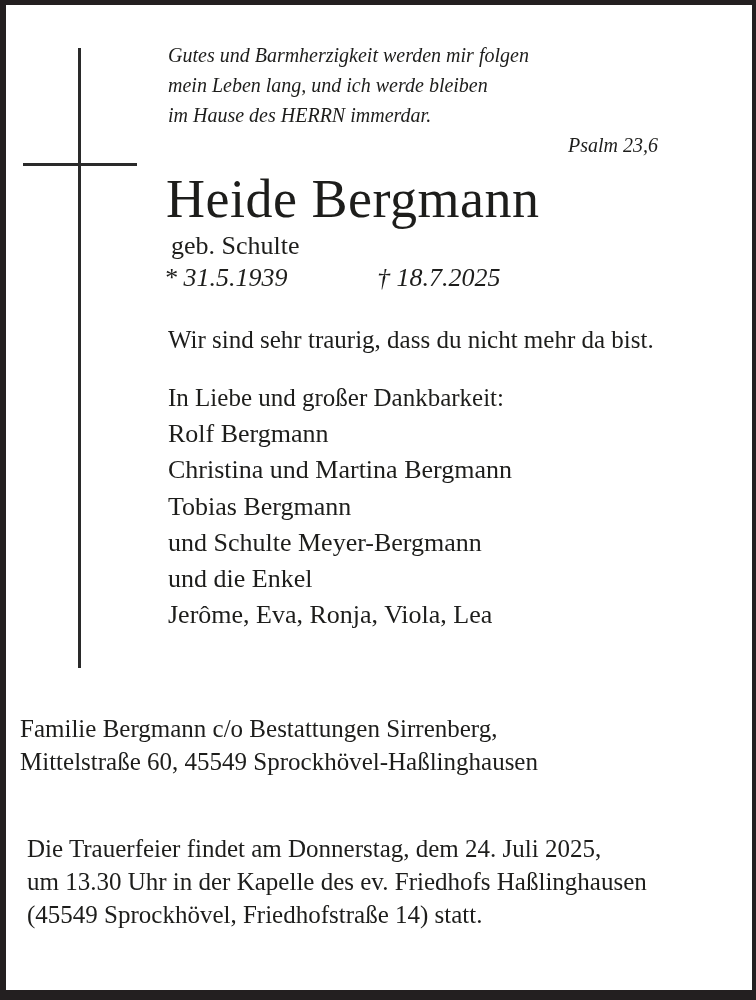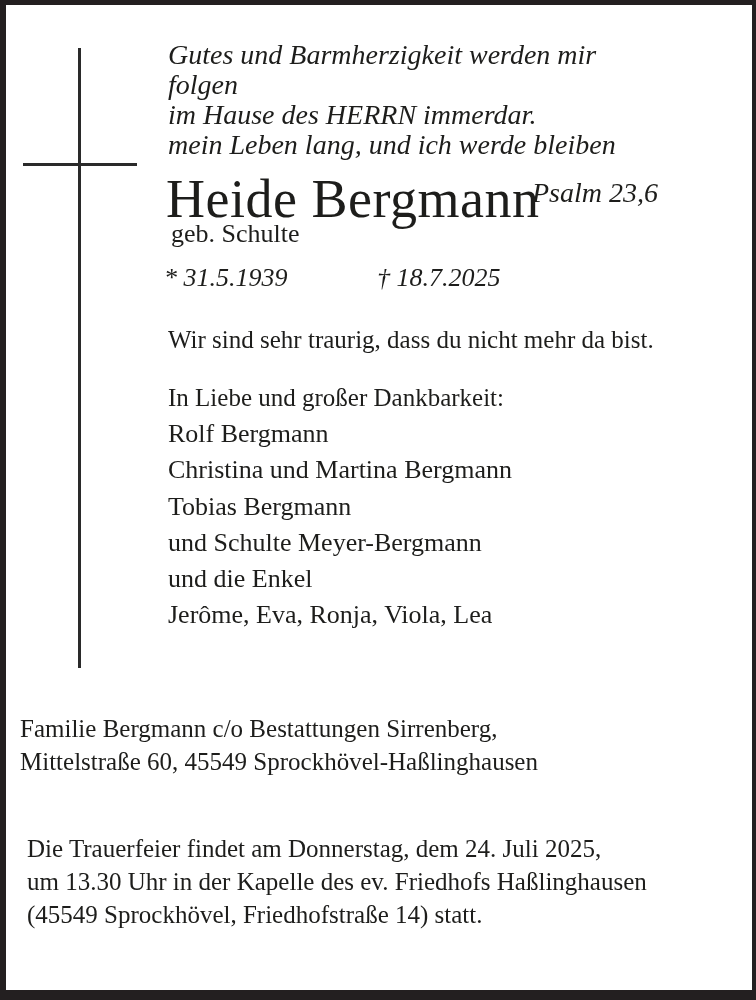--- a/index.html
+++ b/index.html
@@ -39,37 +39,37 @@
   .cross-h {
     position: absolute;
     left: 23px; top: 163px;
     width: 114px; height: 3px;
     background: #2a2a2a;
   }
 
   .quote {
     left: 168px; top: 40px; width: 490px;
     font-style: italic;
-    font-size: 28px;
+    font-size: 20px;
     line-height: 30px;
   }
   .quote .psalm {
     text-align: right;
-    margin-top: 18px;
+    margin-top: 0;
   }
 
   .deceased-name {
     left: 166px; top: 170px;
     font-size: 54px;
     line-height: 58px;
     letter-spacing: 0.5px;
     white-space: nowrap;
   }
   .birth-name {
-    left: 171px; top: 218px;
+    left: 171px; top: 230px;
     font-size: 26px;
     line-height: 32px;
     text-align: center;
   }
   .dates {
     left: 164px; top: 262px;
     font-size: 26px;
     line-height: 32px;
     white-space: nowrap;
     font-style: italic;
@@ -112,22 +112,22 @@
 <div class="page">
   <div class="frame"></div>
 
   <div>
     <div class="cross-v"></div>
     <div class="cross-h"></div>
   </div>
 
   <div class="abs quote">
     <div>Gutes und Barmherzigkeit werden mir folgen</div>
+    <div>mein Leben lang, und ich werde bleiben</div>
     <div>im Hause des HERRN immerdar.</div>
-    <div>mein Leben lang, und ich werde bleiben</div>
     <div class="psalm">Psalm 23,6</div>
   </div>
 
   <div class="abs deceased-name">Heide Bergmann</div>
   <div class="abs birth-name">geb. Schulte</div>
 
   <div class="abs dates">
     <span class="birth">* 31.5.1939</span><span>† 18.7.2025</span>
   </div>
 

